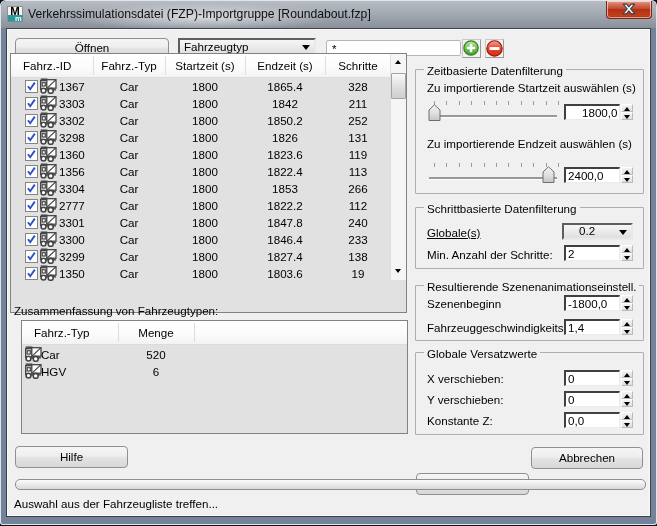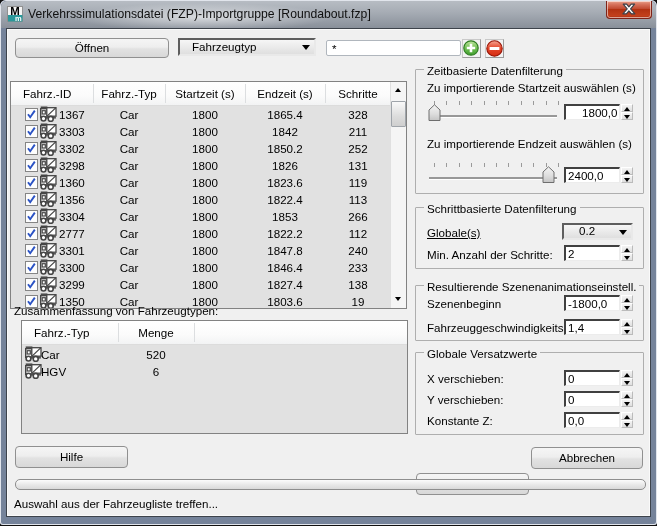--- a/index.html
+++ b/index.html
@@ -21,29 +21,29 @@
   box-shadow: inset 0 0 0 1px #fafafa; }
 .abs { position:absolute; }
 .btn { position:absolute; border:1px solid #909090; border-radius:4px;
   background:linear-gradient(180deg,#f5f5f5 0%,#eeeeee 45%,#e2e2e2 55%,#d8d8d8 100%);
   text-align:center; }
 .sunk { border-style:solid; border-width:2px;
   border-color:#5e5e5e #e9e9e9 #e9e9e9 #5e5e5e; }
 
 #openbtn { left:15px; top:38px; width:154px; height:20px; line-height:18px; }
 #combo1 { position:absolute; left:178px; top:38px; width:138px; height:18px;
-  background:linear-gradient(180deg,#f6f6f6,#dfdfdf); padding-left:12px; line-height:14px; }
+  background:linear-gradient(180deg,#f6f6f6,#dfdfdf); padding-left:4px; line-height:14px; }
 .carrow { position:absolute; width:0; height:0; border:4px solid transparent;
   border-top:5px solid #000; }
 #edit1 { position:absolute; left:326px; top:40px; width:135px; height:16px; background:#fff;
   border:1px solid #b0b6bd; border-radius:2px; padding-left:5px; line-height:15px; }
 .icoframe { position:absolute; top:39px; width:19px; height:19px; background:#f3f3f3;
   border:1px solid #c9c9c9; border-right-color:#9b9b9b; border-bottom-color:#9b9b9b; }
 
-#tbl { position:absolute; left:10px; top:81px; width:397px; height:228px;
+#tbl { position:absolute; left:10px; top:53px; width:397px; height:260px;
   border:1px solid #828282; background:#e1e1e1; overflow:hidden; }
 #thead { position:absolute; left:0; top:0; width:379px; height:24px;
   background:linear-gradient(180deg,#ffffff 0%,#fbfbfb 60%,#f2f3f4 100%);
   border-bottom:1px solid #dcdcdc; }
 .hsep { position:absolute; top:2px; height:19px; width:1px; background:#dcdee0; }
 .hc { position:absolute; top:5px; }
 .row { position:absolute; left:0; width:379px; height:17px; }
 .cbx { position:absolute; left:14px; top:2px; }
 .trk { position:absolute; left:29px; top:0px; }
 .rid { position:absolute; left:48px; top:2px; }

